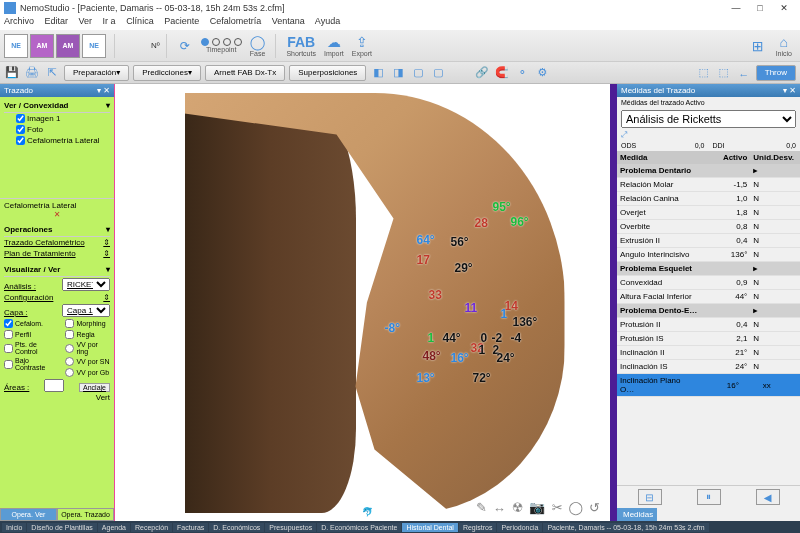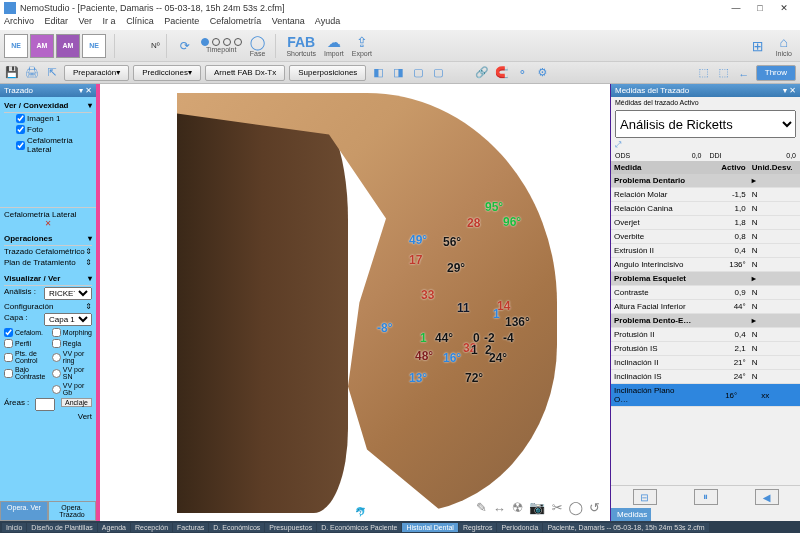--- a/index.html
+++ b/index.html
@@ -21,41 +21,41 @@
 .tb-sep { width: 1px; height: 24px; background: #ccc; margin: 0 6px; }
 .tb-icon { width: 20px; height: 20px; margin: 0 2px; display: flex; align-items: center; justify-content: center; font-size: 12px; color: #4a90d9; cursor: pointer; }
 .tb-icon-lbl { display: flex; flex-direction: column; align-items: center; font-size: 7px; color: #555; margin: 0 4px; cursor: pointer; }
 .tb-icon-lbl .i { font-size: 14px; color: #4a90d9; }
 .tb-right { margin-left: auto; display: flex; align-items: center; gap: 4px; }
 .grid-icon { width: 20px; height: 20px; color: #4a90d9; font-size: 14px; display: flex; align-items: center; justify-content: center; }
 .toolbar2 { height: 22px; background: linear-gradient(#e8e8e8,#d8d8d8); display: flex; align-items: center; padding: 0 4px; border-bottom: 1px solid #bbb; gap: 4px; }
 .tb2-btn { height: 16px; padding: 0 8px; background: linear-gradient(#fafafa,#e0e0e0); border: 1px solid #aaa; border-radius: 2px; font-size: 8px; cursor: pointer; display: flex; align-items: center; }
 .tb2-ico { width: 16px; height: 16px; display: flex; align-items: center; justify-content: center; color: #4a90d9; font-size: 11px; cursor: pointer; }
 .main { display: flex; height: 437px; }
-.left-panel { width: 100px; background: #7dd3fc; border-right: 4px solid #ec4899; display: flex; flex-direction: column; font-size: 8px; }
+.left-panel { width: 115px; background: #bef264; border-right: 1px solid #ec4899; display: flex; flex-direction: column; font-size: 8px; }
 .panel-hdr { background: linear-gradient(#5a9bd4,#3a7bb4); color: #fff; padding: 2px 4px; font-size: 8px; display: flex; justify-content: space-between; }
 .panel-sec { padding: 2px 4px; }
 .panel-sec-hdr { font-weight: bold; padding: 2px 0; border-bottom: 1px solid #ccc; display: flex; justify-content: space-between; }
 .tree-item { padding: 1px 0 1px 12px; display: flex; align-items: center; gap: 2px; }
 .tree-item input { width: 9px; height: 9px; }
-.sec-row { display: flex; justify-content: space-between; align-items: flex-start; padding: 1px 0; }
+.sec-row { display: flex; justify-content: space-between; align-items: flex-end; padding: 1px 0; text-decoration: underline; }
 .sec-row select { font-size: 8px; width: 48px; height: 13px; }
 .sec-row .btn-sm { font-size: 7px; padding: 0 3px; border: 1px solid #999; background: #eee; }
 .chk-row { display: flex; align-items: center; gap: 2px; font-size: 7px; padding: 1px 0; }
 .chk-row input { width: 9px; height: 9px; }
 .bottom-tabs-lp { display: flex; margin-top: auto; }
 .bottom-tabs-lp div { flex: 1; padding: 2px; text-align: center; font-size: 7px; border: 1px solid #999; }
 .bottom-tabs-lp .active { background: #5a9bd4; color: #fff; }
 .viewport { flex: 1; background: #fff; position: relative; display: flex; align-items: center; justify-content: center; }
 .face-container { width: 380px; height: 420px; position: relative; margin-left: 24px; }
 .face-bg { position: absolute; width: 100%; height: 100%; background: linear-gradient(135deg, #d4a574 0%, #c89968 30%, #b8865a 50%, #a67548 70%, #8b6340 100%); clip-path: polygon(0 0, 100% 0, 100% 100%, 70% 100%, 50% 85%, 45% 70%, 48% 50%, 55% 30%, 40% 10%, 0 5%); border-radius: 0 50% 40% 0; }
 .hair { position: absolute; left: 0; top: 0; width: 45%; height: 100%; background: linear-gradient(90deg, #3a2818, #5c3d26, #6b4a30); border-radius: 0 30% 20% 0; }
 .overlay-label { position: absolute; font-weight: bold; font-size: 12px; text-shadow: 0 0 2px #fff; }
-.right-panel { width: 190px; background: #f0f0f0; border-left: 1px solid #4c1d95; display: flex; flex-direction: column; font-size: 8px; }
-.rp-select { width: 100%; font-size: 13px; height: 28px; margin: 2px 0; }
+.right-panel { width: 190px; background: #f0f0f0; border-left: 7px solid #4c1d95; display: flex; flex-direction: column; font-size: 8px; }
+.rp-select { width: 100%; font-size: 11px; height: 18px; margin: 2px 0; }
 .ods-row { display: flex; padding: 2px; gap: 4px; font-size: 7px; }
 .ods-row > div { flex: 1; display: flex; justify-content: space-between; padding: 0 2px; }
 .meas-hdr { display: flex; background: #c8c8c8; font-weight: bold; }
 .meas-hdr > div, .meas-row > div { padding: 2px 3px; }
 .mc1 { flex: 1.8; } .mc2 { flex: 0.7; text-align: right; } .mc3 { flex: 0.9; }
 .meas-body { flex: 1; overflow-y: auto; }
 .meas-row { display: flex; border-bottom: 1px solid #e0e0e0; align-items: center; }
 .meas-grp { background: #d0d0d0; font-weight: bold; }
 .rp-btns { display: flex; justify-content: space-around; padding: 3px; border-top: 1px solid #ccc; }
 .rp-btns div { width: 24px; height: 16px; border: 1px solid #999; background: #eee; display: flex; align-items: center; justify-content: center; color: #4a90d9; font-size: 10px; }
@@ -277,26 +277,26 @@
   </div>
 
   <div class="viewport">
     <div class="face-container">
       <div class="hair"></div>
       <div class="face-bg"></div>
       <div id="overlay-host">
           <div class="overlay-label" style="left: 308px; top: 107px; color: rgb(26, 188, 60);">95°</div>
           <div class="overlay-label" style="left: 326px; top: 122px; color: rgb(26, 188, 60);">96°</div>
           <div class="overlay-label" style="left: 290px; top: 123px; color: rgb(192, 57, 43);">28</div>
-          <div class="overlay-label" style="left: 232px; top: 140px; color: rgb(46, 134, 222);">49°</div>
+          <div class="overlay-label" style="left: 232px; top: 140px; color: rgb(46, 134, 222);">64°</div>
           <div class="overlay-label" style="left: 266px; top: 142px; color: rgb(17, 17, 17);">56°</div>
           <div class="overlay-label" style="left: 232px; top: 160px; color: rgb(192, 57, 43);">17</div>
           <div class="overlay-label" style="left: 270px; top: 168px; color: rgb(17, 17, 17);">29°</div>
           <div class="overlay-label" style="left: 244px; top: 195px; color: rgb(192, 57, 43);">33</div>
-          <div class="overlay-label" style="left: 280px; top: 208px; color: #0f172a;">11</div>
+          <div class="overlay-label" style="left: 280px; top: 208px; color: #6d28d9;">11</div>
           <div class="overlay-label" style="left: 320px; top: 206px; color: rgb(192, 57, 43);">14</div>
           <div class="overlay-label" style="left: 316px; top: 214px; color: rgb(46, 134, 222);">1</div>
           <div class="overlay-label" style="left: 200px; top: 228px; color: rgb(46, 134, 222);">-8°</div>
           <div class="overlay-label" style="left: 328px; top: 222px; color: rgb(17, 17, 17);">136°</div>
           <div class="overlay-label" style="left: 243px; top: 238px; color: rgb(26, 188, 60);">1</div>
           <div class="overlay-label" style="left: 258px; top: 238px; color: rgb(17, 17, 17);">44°</div>
           <div class="overlay-label" style="left: 286px; top: 248px; color: rgb(192, 57, 43);">32</div>
           <div class="overlay-label" style="left: 296px; top: 238px; color: rgb(17, 17, 17);">0</div>
           <div class="overlay-label" style="left: 307px; top: 238px; color: rgb(17, 17, 17);">-2</div>
           <div class="overlay-label" style="left: 326px; top: 238px; color: rgb(17, 17, 17);">-4</div>
@@ -379,21 +379,21 @@
           <div class="mc1">Angulo Interincisivo</div>
           <div class="mc2">136°</div>
           <div class="mc3">N</div>
         </div>
         <div class="meas-row meas-grp">
           <div class="mc1">Problema Esquelet</div>
           <div class="mc2"></div>
           <div class="mc3">▸</div>
         </div>
         <div class="meas-row">
-          <div class="mc1">Contraste</div>
+          <div class="mc1">Convexidad</div>
           <div class="mc2">0,9</div>
           <div class="mc3">N</div>
         </div>
         <div class="meas-row">
           <div class="mc1">Altura Facial Inferior</div>
           <div class="mc2">44°</div>
           <div class="mc3">N</div>
         </div>
         <div class="meas-row meas-grp">
           <div class="mc1">Problema Dento-E…</div>

